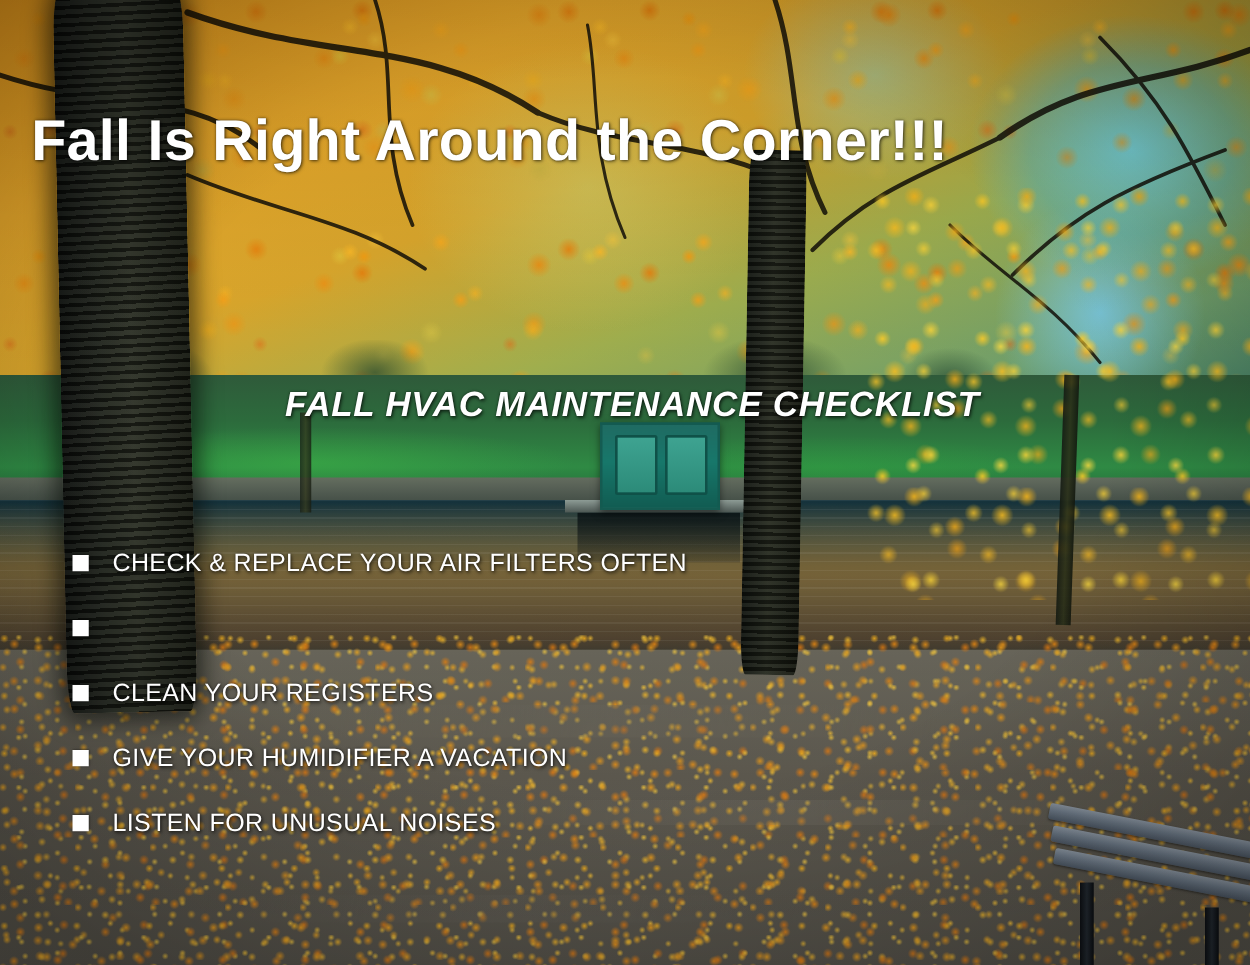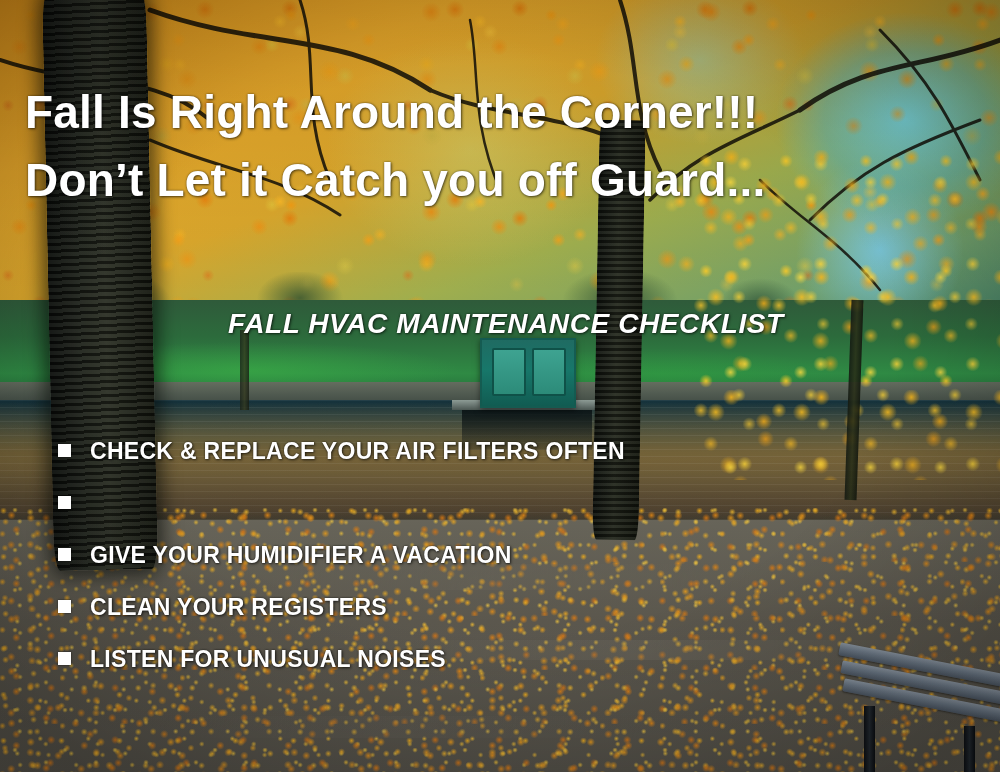--- a/index.html
+++ b/index.html
@@ -323,22 +323,22 @@
     width: 900px;
     margin: 0; padding: 0;
     list-style: none;
   }
   #checklist li {
     position: relative;
     height: 52px;
     line-height: 42px;
     padding-left: 32px;
     color: #ffffff;
-    font-size: 23px;
-    font-weight: 700;
+    font-size: 20px;
+    font-weight: 400;
     letter-spacing: .3px;
     white-space: nowrap;
     text-shadow:
       0 0 2px rgba(0,0,0,.6),
       1px 1px 3px rgba(0,0,0,.6);
   }
   #checklist li .bullet-square {
     position: absolute;
     left: 0; top: 14px;
     width: 13px; height: 13px;
@@ -403,40 +403,39 @@
     <div class="bench-slat" style="left:4px;  top:50px; width:166px; height:13px; transform:rotate(11deg);"></div>
     <div class="bench-leg" style="left:26px; top:62px; width:11px; height:66px;"></div>
     <div class="bench-leg" style="left:126px; top:82px; width:11px; height:46px;"></div>
   </div>
 
   <div class="layer" id="vignette"></div>
   <div class="layer" id="text-scrim"></div>
 
   <div id="headline">
     <span class="line">Fall Is Right Around the Corner!!!</span>
-    <span class="line">Don’t Let it Catch you off Guard...</span>
   </div>
 
   <div id="subtitle">FALL HVAC MAINTENANCE CHECKLIST</div>
 
   <ul id="checklist">
     <li>
       <span class="bullet-square"></span>
       <span>CHECK &amp; REPLACE YOUR AIR FILTERS OFTEN</span>
     </li>
     <li>
       <span class="bullet-square"></span>
     </li>
     <li>
       <span class="bullet-square"></span>
-      <span>GIVE YOUR HUMIDIFIER A VACATION</span>
+      <span>CLEAN YOUR REGISTERS</span>
     </li>
     <li>
       <span class="bullet-square"></span>
-      <span>CLEAN YOUR REGISTERS</span>
+      <span>GIVE YOUR HUMIDIFIER A VACATION</span>
     </li>
     <li>
       <span class="bullet-square"></span>
       <span>LISTEN FOR UNUSUAL NOISES</span>
     </li>
   </ul>
 
 </div>
 
 </body></html>

